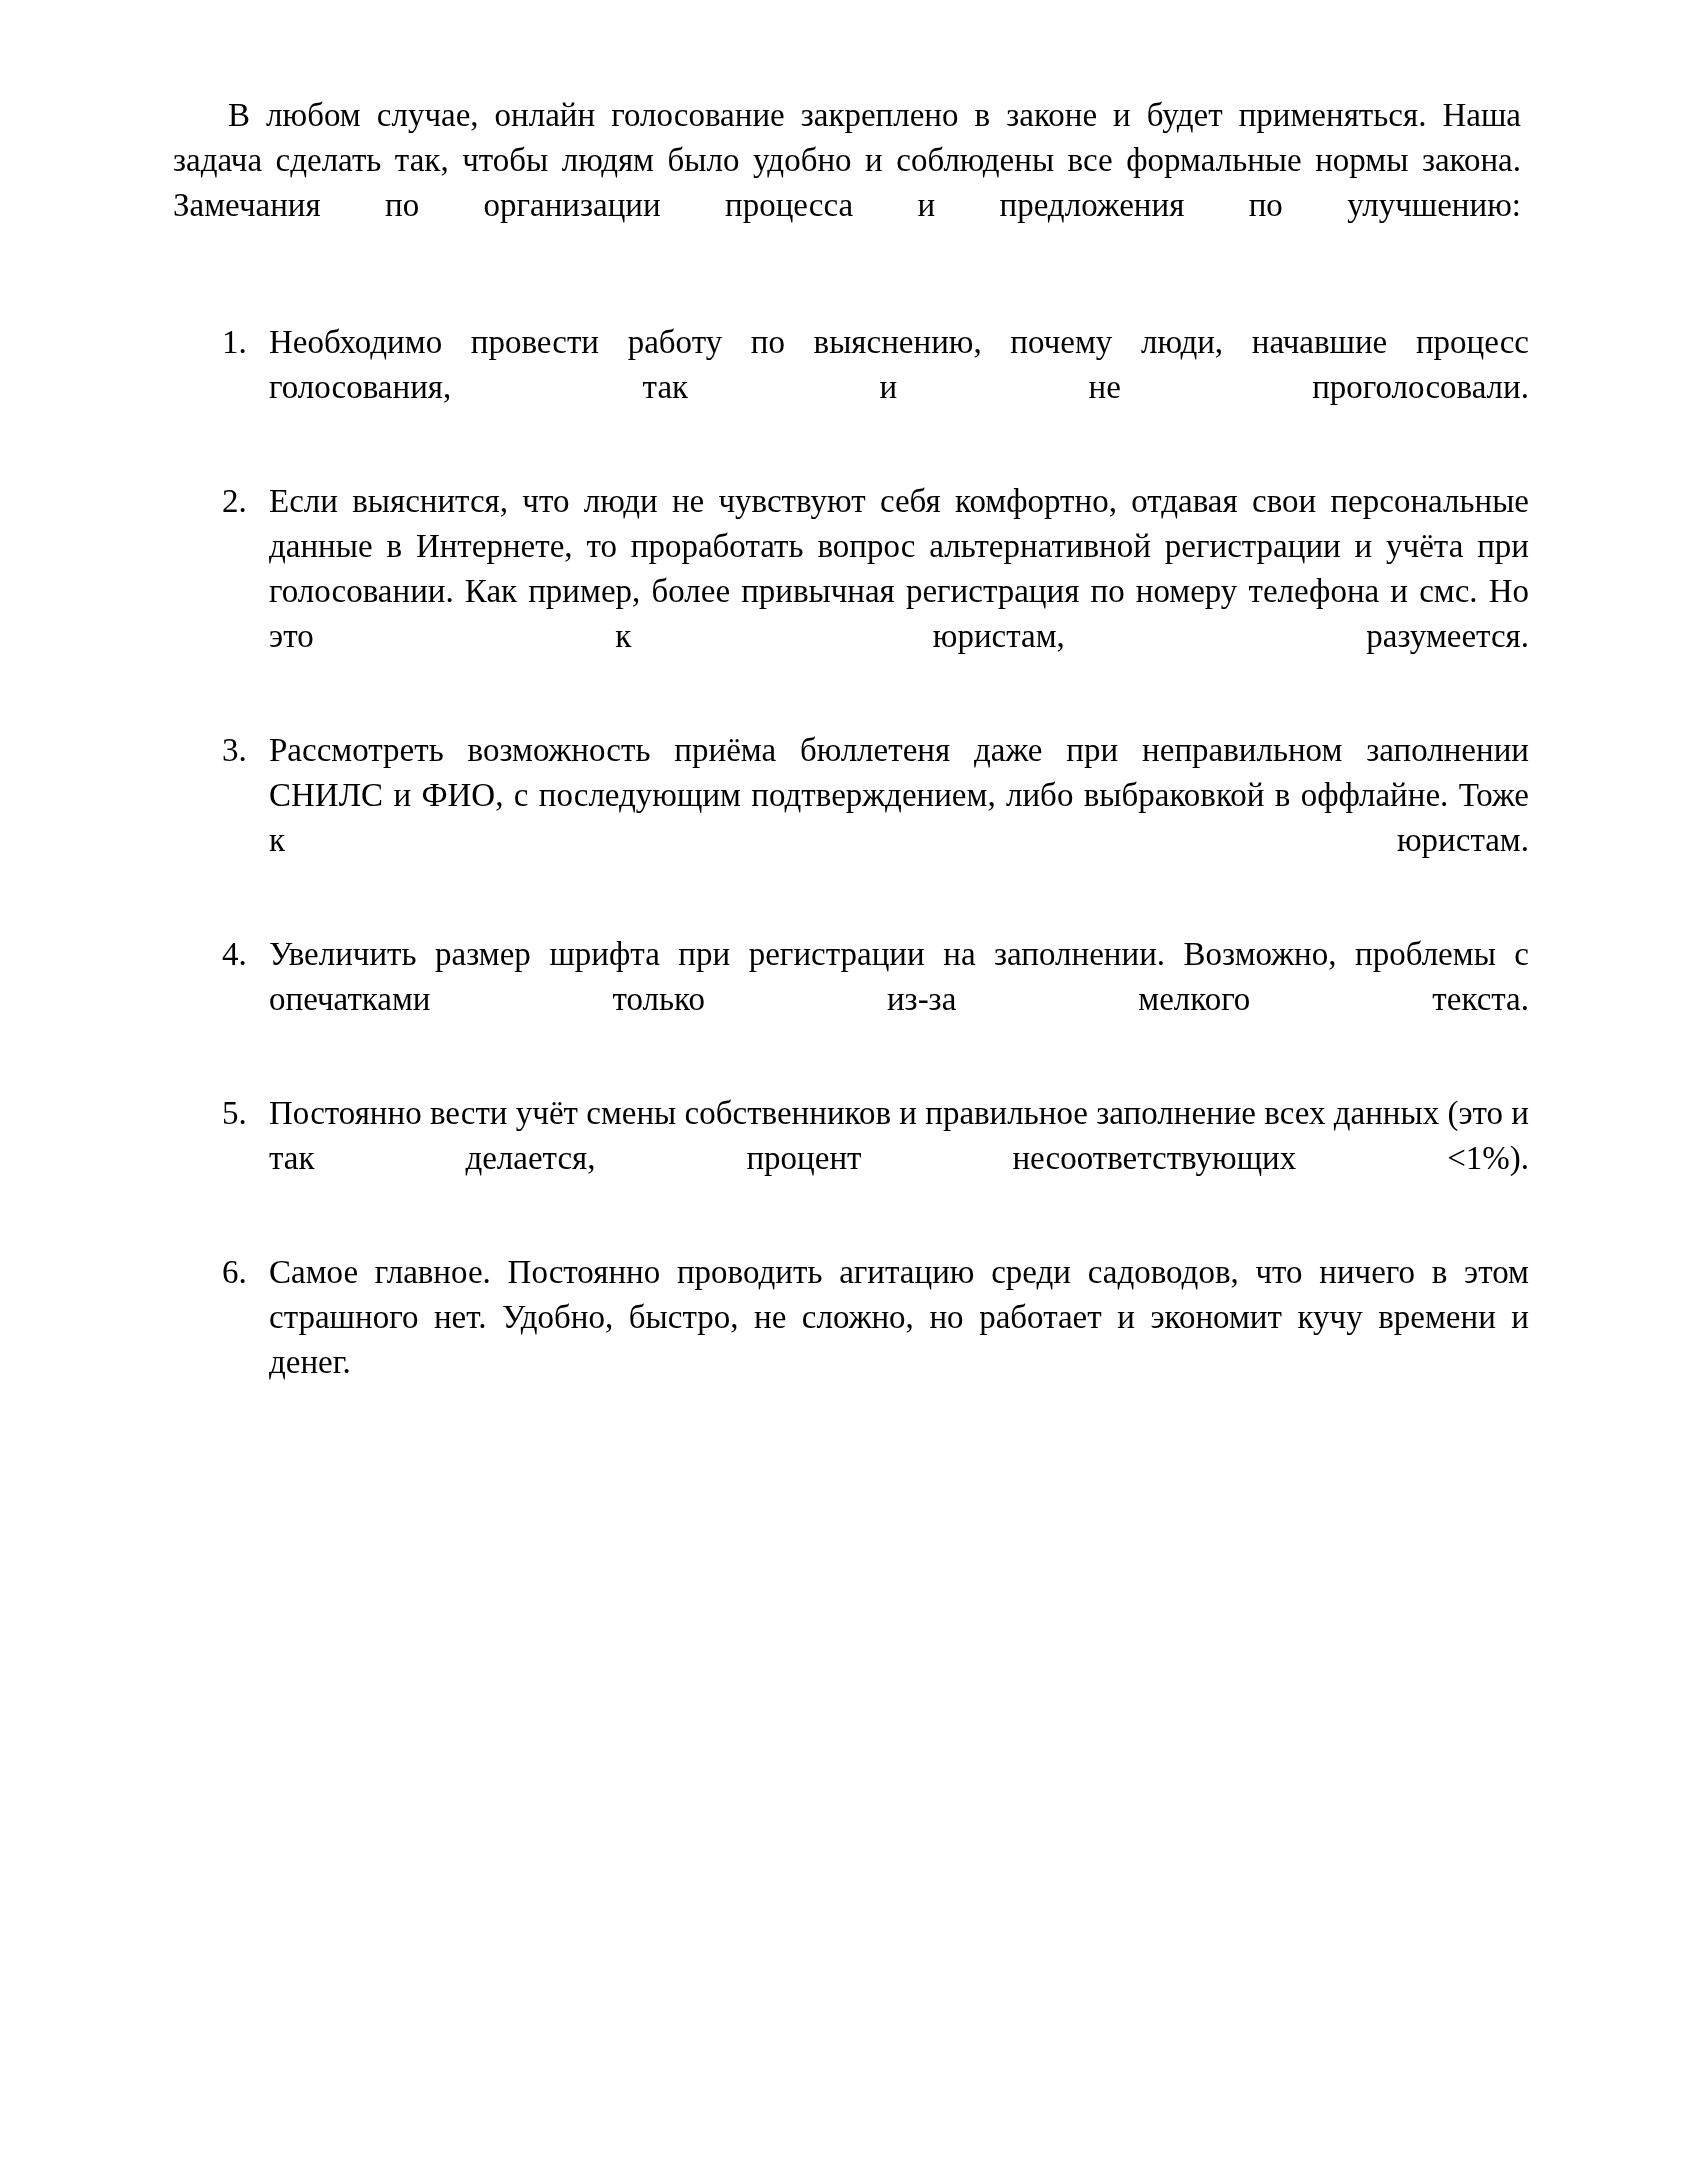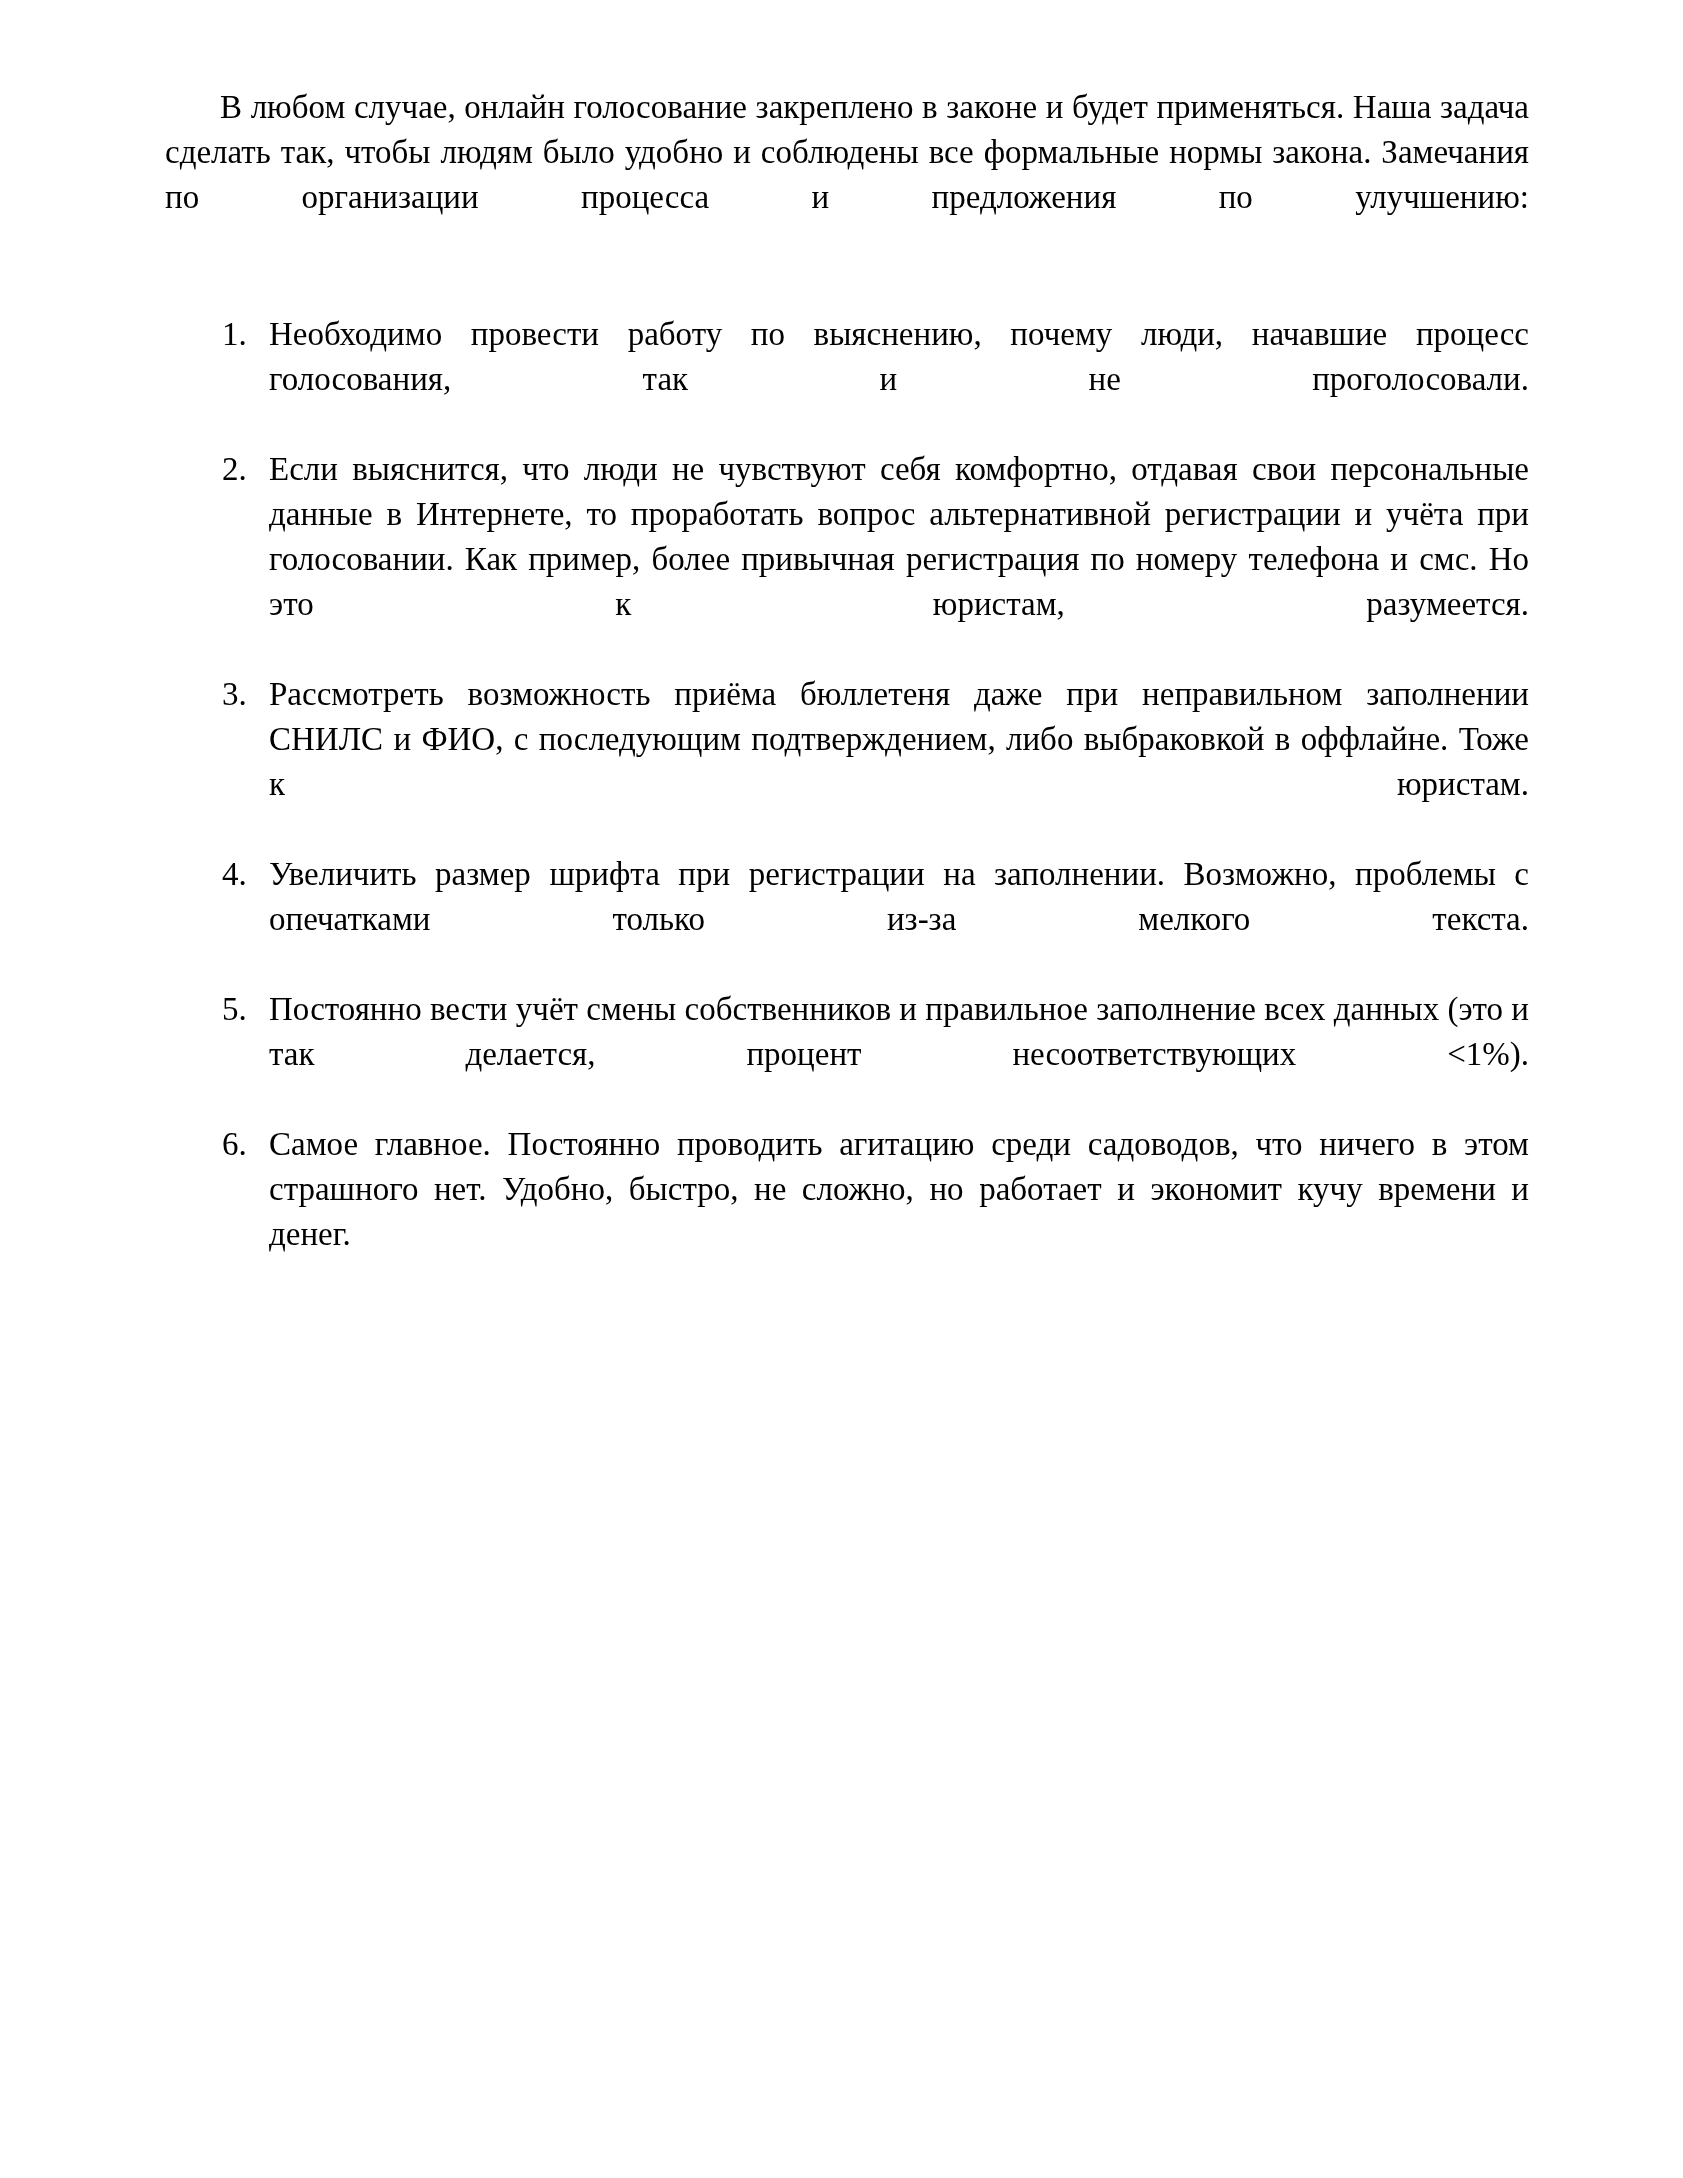--- a/index.html
+++ b/index.html
@@ -29,21 +29,21 @@
 
   .content {
     position: absolute;
     left: 165px;
     top: 85px;
     width: 1364px;     
   }
 
   
   .intro-paragraph {
-    margin: 0;
+    margin: 8px;
     font-size: 33px;
     line-height: 45px;
     text-align: justify;
     text-indent: 55px;
     hyphens: none;
     word-spacing: 0;
   }
 
   
   .proposal-list {
@@ -69,20 +69,21 @@
     width: 40px;
     text-align: left;
     font-size: 33px;
     line-height: 45px;
     white-space: nowrap;
   }
 
   .proposal-item > .item-text {
     display: block;
     text-align: justify;
+    margin-top: 24px;
   }
 
   
   .proposal-item > .item-text::after,
   .intro-paragraph::after {
     content: "";
     display: inline-block;
     width: 100%;
   }
 </style>

